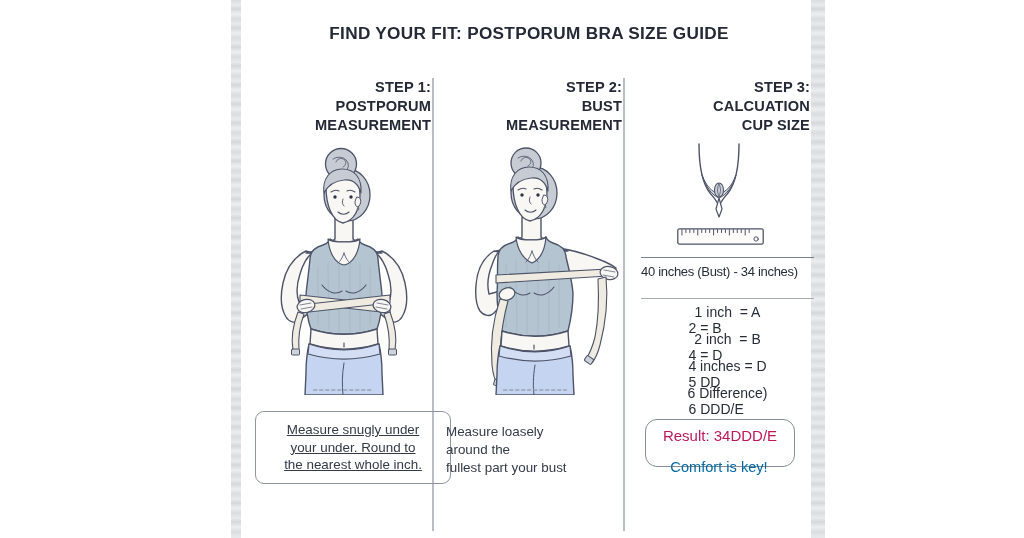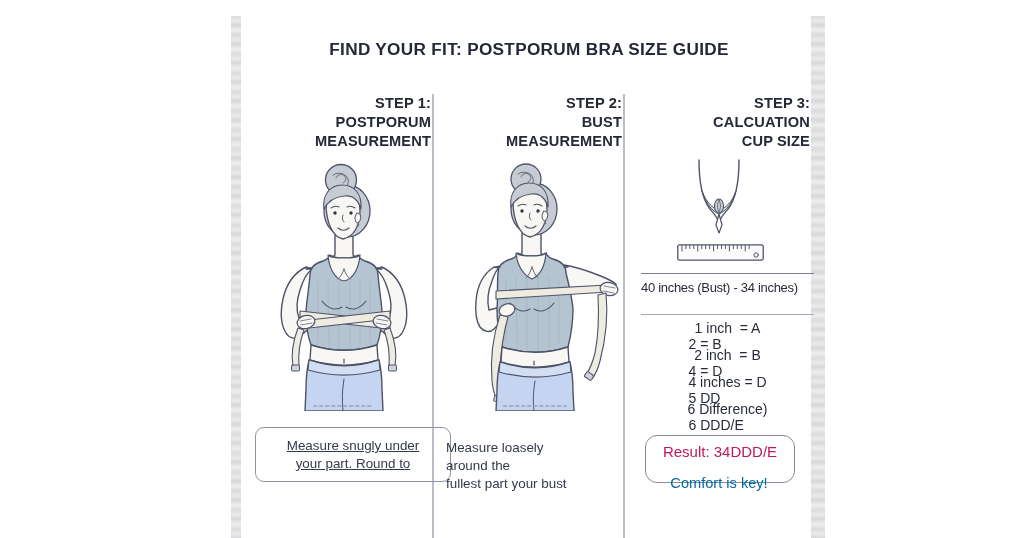--- a/index.html
+++ b/index.html
@@ -1,19 +1,19 @@
 <!DOCTYPE html>
 <html><head>
 <meta charset="utf-8">
 <style>
   * { margin:0; padding:0; box-sizing:border-box; }
   html,body { width:1024px; height:538px; background:#ffffff; overflow:hidden; }
   body { font-family:"Liberation Sans", sans-serif; color:#272c38; position:relative; }
 
-  .page { position:absolute; inset:0;margin-top:16px; }
+  .page { position:absolute; inset:0; }
 
   .card { position:absolute; left:231px; top:0; width:594px; height:538px; background:#ffffff; }
 
   .edge { position:absolute; top:0; height:538px; opacity:.95;
           background:repeating-linear-gradient(to bottom,
             #d8dadd 0px, #e7e9eb 5px, #d3d5d8 9px, #ebedee 14px, #d8dadd 19px); }
   .edge-left  { left:231px; width:10px; }
   .edge-right { left:811px; width:14px; }
 
   .title { position:absolute; left:233px; top:23px; width:592px; text-align:center;
@@ -189,21 +189,22 @@
       <circle cx="66" cy="48" r="1.7" fill="#2e3442" stroke="none"></circle>
       <circle cx="82" cy="48" r="1.7" fill="#2e3442" stroke="none"></circle>
       <path d="M62,43 C65,41 68,41 70,42 M78,42 C80,41 83,41 86,43" stroke-width="1.1"></path>
       <path d="M74,50 C73,53 73,55 75,57" stroke-width=".9"></path>
       <path d="M69,63 C72,66 77,66 80,63" stroke-width="1.1"></path>
     </g>
   </svg>
 
   <div class="note-box">
     <div>Measure snugly under</div>
-    <div>your part. Round to</div>
+    <div>your under. Round to</div>
+    <div>the nearest whole inch.</div>
   </div>
 
   <div class="note-plain">
     <div>Measure loasely</div>
     <div>around the</div>
     <div>fullest part your bust</div>
   </div>
 
   <svg class="bra-wrap" viewBox="0 0 58 81">
     <g stroke="#4d5468" stroke-width="1.4" stroke-linecap="round" stroke-linejoin="round" fill="none">

